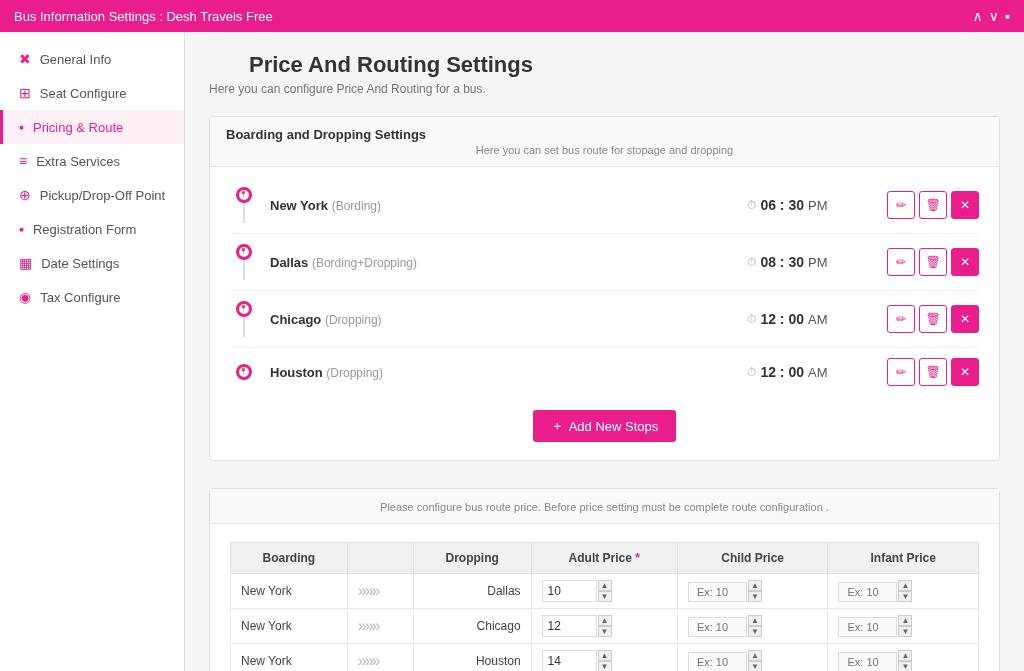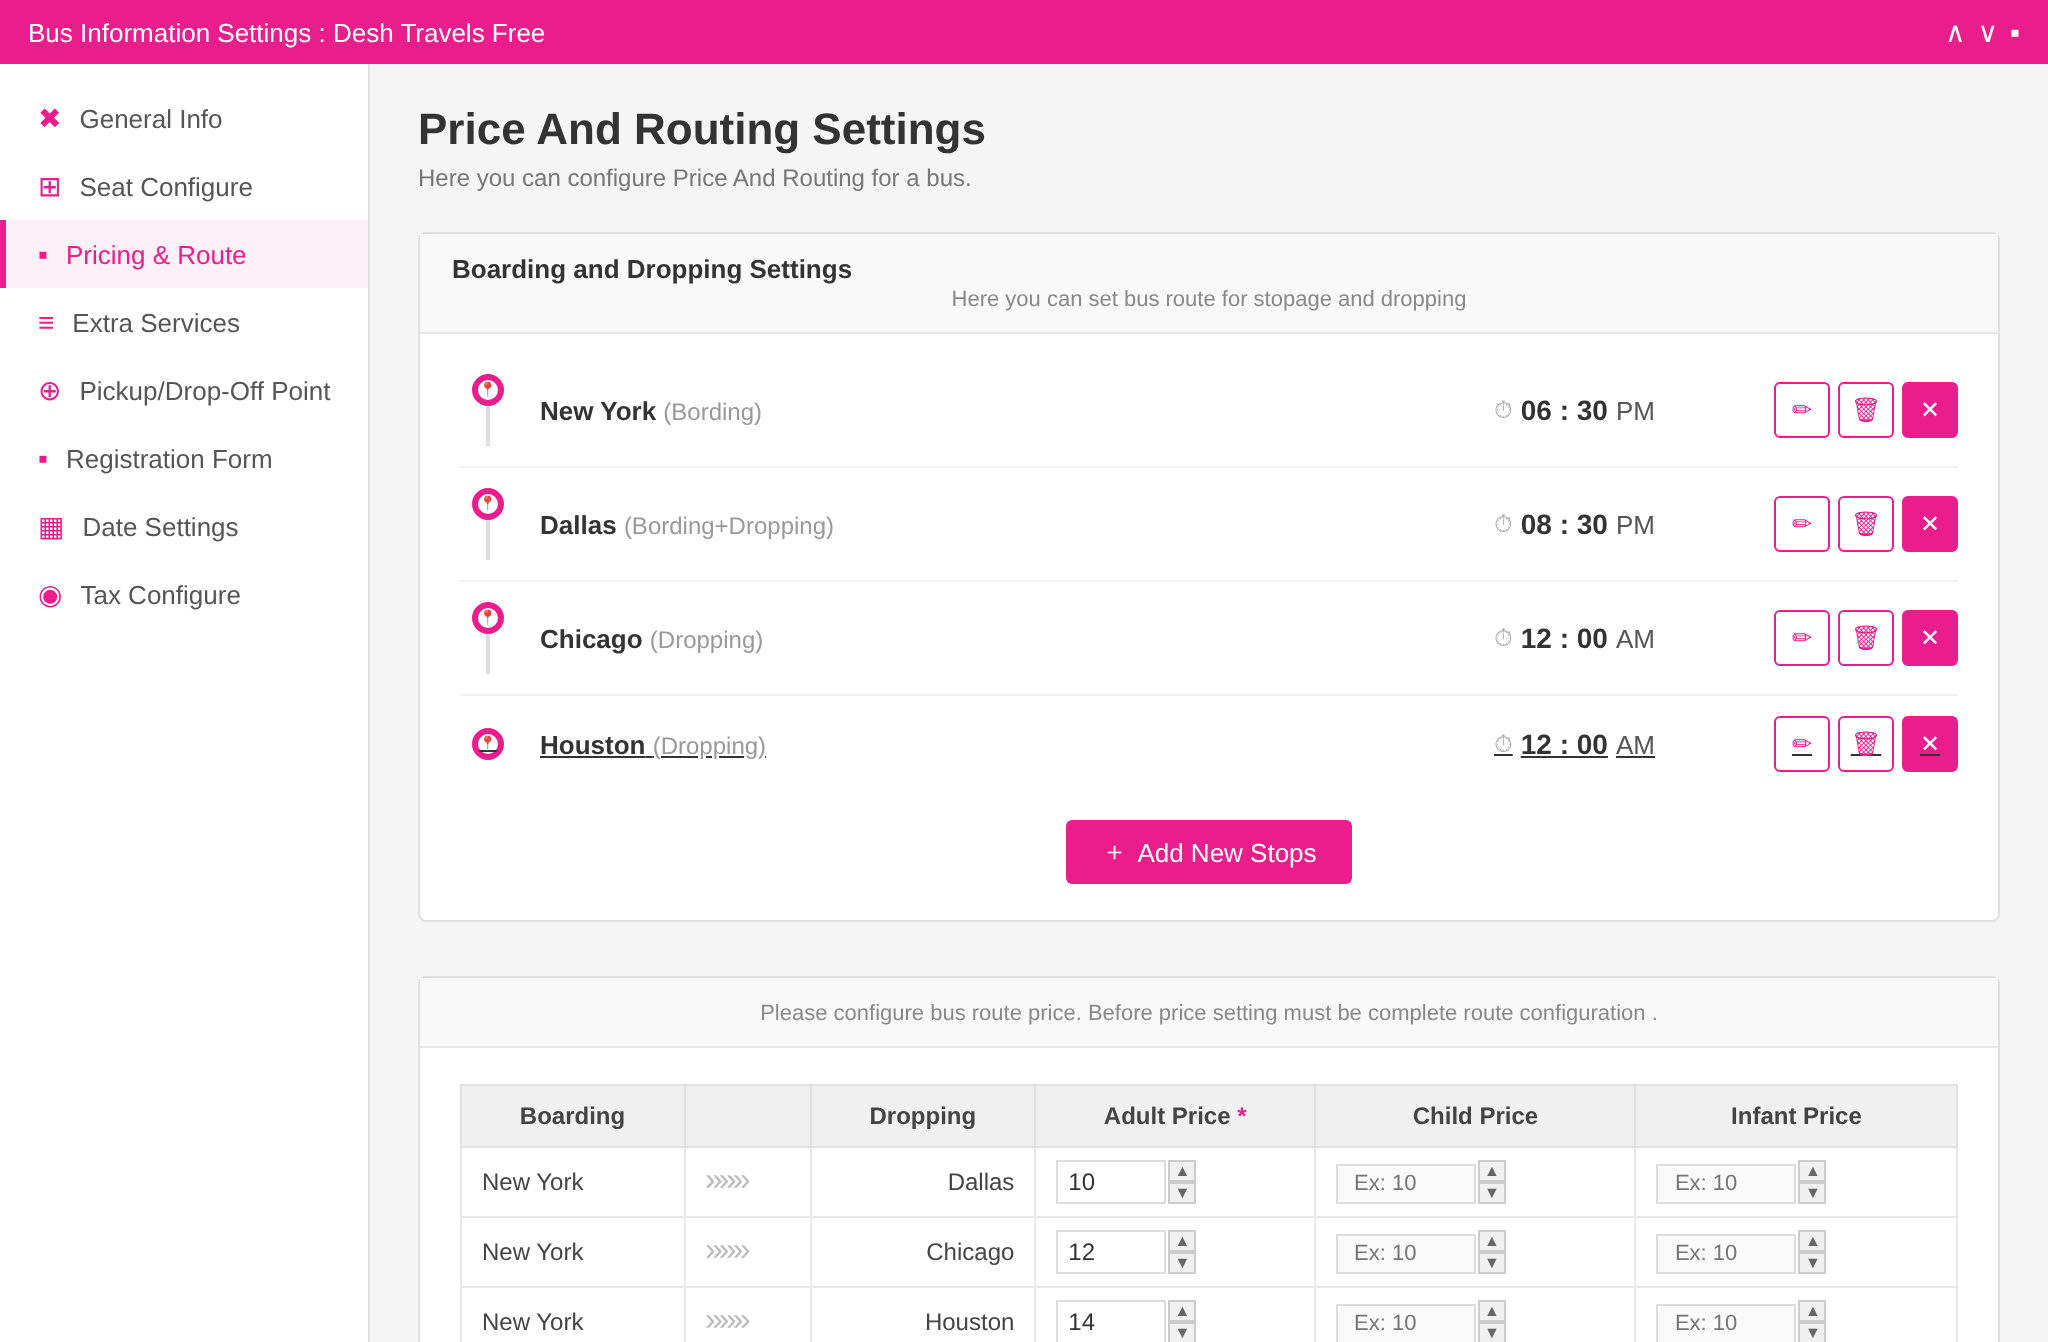--- a/index.html
+++ b/index.html
@@ -52,20 +52,21 @@
       flex: 1;
       overflow-y: auto;
       padding: 20px 24px;
       background: #f5f5f5;
     }
     .page-title {
       font-size: 22px;
       font-weight: 600;
       color: #333;
       margin-bottom: 4px;
+      margin-left: 40px;
     }
     .page-subtitle {
       font-size: 12px;
       color: #777;
       margin-bottom: 20px;
     }
 
     
     .card {
       background: white;
@@ -93,21 +94,21 @@
 
     
     .stops-list { padding: 10px 20px 0 20px; }
     .stop-row {
       display: flex;
       align-items: center;
       padding: 10px 0;
       border-bottom: 1px solid #f2f2f2;
       position: relative;
     }
-    .stop-row:last-of-type { border-bottom: none; text-decoration: underline; }
+    .stop-row:last-of-type { border-bottom: none; }
     .stop-connector {
       display: flex;
       flex-direction: column;
       align-items: center;
       width: 28px;
       flex-shrink: 0;
     }
     .stop-dot {
       width: 16px;
       height: 16px;
@@ -217,21 +218,21 @@
       border: 1px solid #ccc;
       cursor: pointer;
       font-size: 8px;
       display: flex;
       align-items: center;
       justify-content: center;
       color: #666;
       line-height: 1;
     }
     .placeholder-input {
-      width: 70px;
+      width: 59px;
       border: 1px solid #ddd;
       padding: 3px 8px;
       font-size: 11px;
       color: #aaa;
       outline: none;
       background: #fafafa;
     }
     th .asterisk { color: #e91e8c; }
   </style>
 </head>

